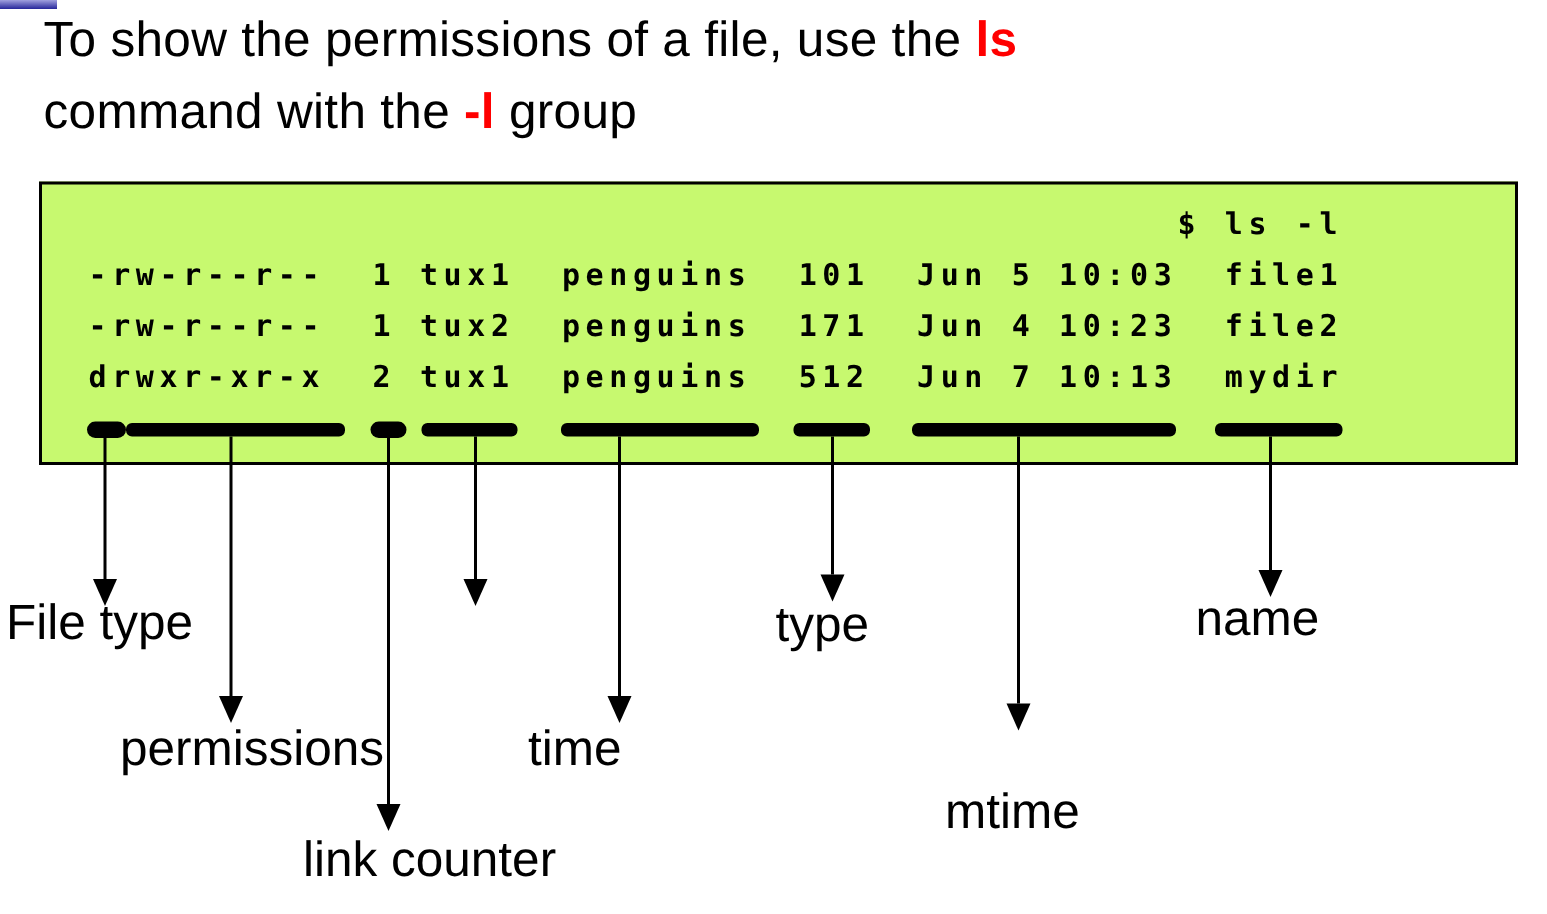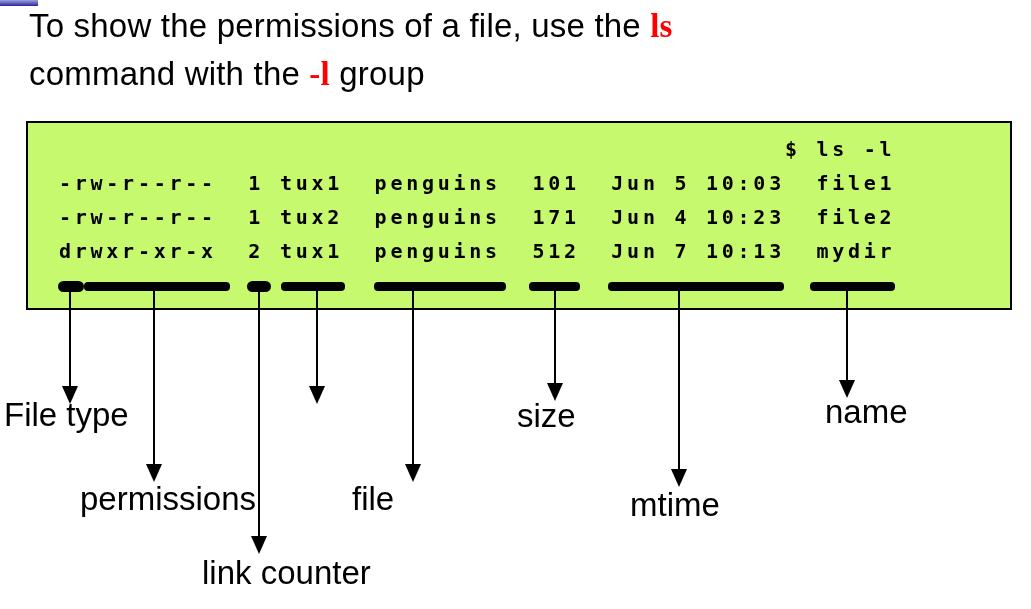--- a/index.html
+++ b/index.html
@@ -9,41 +9,41 @@
   }
   .bullet-marker {
     position:absolute; left:0; top:0; width:38px; height:6px;
     background:linear-gradient(180deg,#a0a0de 0%,#26269a 100%);
   }
   .title {
     position:absolute; left:29px; top:2px; margin:0;
     font-size:33px; font-weight:400; line-height:48px; letter-spacing:0.2px;
     white-space:nowrap;
   }
-  .hl { font-weight:bold;font-family:Liberation Serif, serif; }
+  .hl { font-weight:bold; }
   .terminal-box {
     position:absolute; left:26px; top:121px; width:986px; height:189px;
     border:2px solid #000000; box-sizing:border-box;
   }
   .term-text {
     position:absolute; left:31px; top:9px; margin:0;
     font-family:"DejaVu Sans Mono","Liberation Mono",monospace;
     font-size:20px; font-weight:bold; line-height:34px; letter-spacing:3.74px;
     white-space:pre;
   }
   .bar { position:absolute; background:#000; height:9px; border-radius:4px; }
   .blob { position:absolute; background:#000; height:11px; border-radius:6px; }
   .shaft { position:absolute; width:2px; background:#000; }
   .head {
     position:absolute; width:0; height:0;
     border-left:8px solid transparent; border-right:8px solid transparent;
     border-top:18px solid #000;
   }
   .lbl { position:absolute; font-size:33px; line-height:34px; white-space:nowrap; }
-  .lbl-center { text-align:center; line-height:37px; white-space:nowrap; }
+  .lbl-center { text-align:center; line-height:37px; white-space:nowrap;margin-top:36px; }
 
   
   .u-filetype { left:58px;  top:281px; width:26px; }
   .u-perms    { left:84px;  top:282px; width:146px; }
   .u-link     { left:247px; top:281px; width:24px; }
   .u-owner    { left:281px; top:282px; width:64px; }
   .u-group    { left:374px; top:282px; width:132px; }
   .u-size     { left:529px; top:282px; width:51px; }
   .u-mtime    { left:608px; top:282px; width:176px; }
   .u-name     { left:810px; top:282px; width:85px; }
@@ -65,21 +65,21 @@
   .h-owner    { left:309px; top:386px; }
   .h-group    { left:405px; top:464px; }
   .h-size     { left:547px; top:383px; }
   .h-mtime    { left:671px; top:469px; }
   .h-name     { left:839px; top:380px; }
 
   
   .l-filetype { left:4px;   top:398px; }
   .l-owner    { left:280px; top:398px; }
   .l-size     { left:517px; top:399px; }
-  .l-name     { left:797px; top:395px;margin-left:28px; }
+  .l-name     { left:797px; top:395px; }
   .l-perms    { left:80px;  top:482px; }
   .l-group    { left:352px; top:482px; }
   .l-mtime    { left:540px; top:486px; width:270px; }
   .l-link     { left:202px; top:556px; }
 </style>
 </head>
 <body>
 
 <div class="slide">
 
@@ -111,22 +111,22 @@
   <div class="shaft s-group"></div>
   <div class="head h-group"></div>
   <div class="shaft s-size"></div>
   <div class="head h-size"></div>
   <div class="shaft s-mtime"></div>
   <div class="head h-mtime"></div>
   <div class="shaft s-name"></div>
   <div class="head h-name"></div>
 
   <div class="lbl l-filetype">File type</div>
-  <div class="lbl l-size">size</div>
+  <div class="lbl l-size">type</div>
   <div class="lbl l-name">name</div>
   <div class="lbl l-perms">permissions</div>
-  <div class="lbl l-group">file</div>
+  <div class="lbl l-group">time</div>
   <div class="lbl lbl-center l-mtime">
     <div>mtime</div>
   </div>
   <div class="lbl l-link">link counter</div>
 
 </div>
 
 </body></html>

